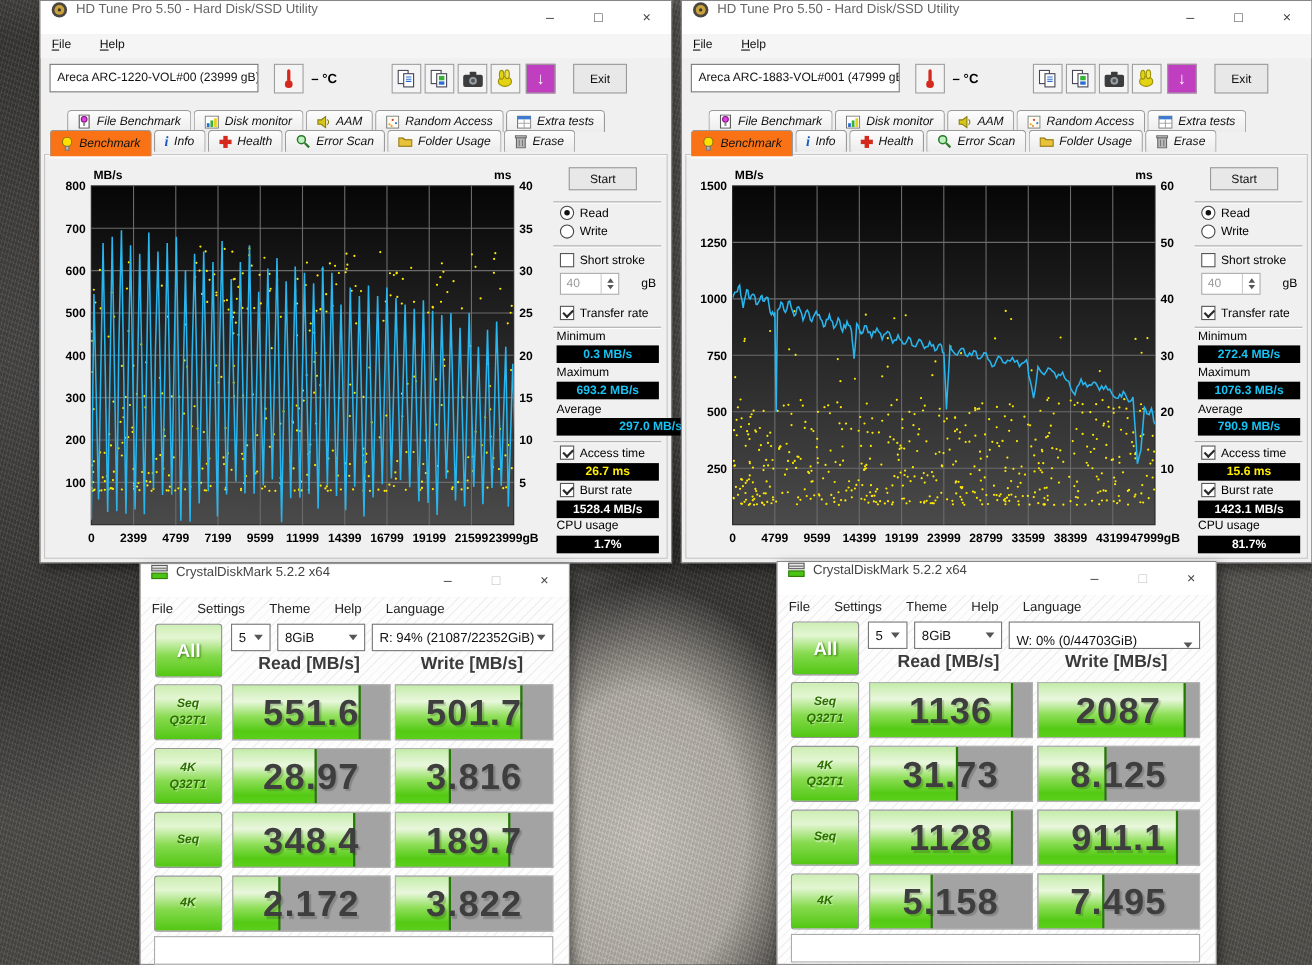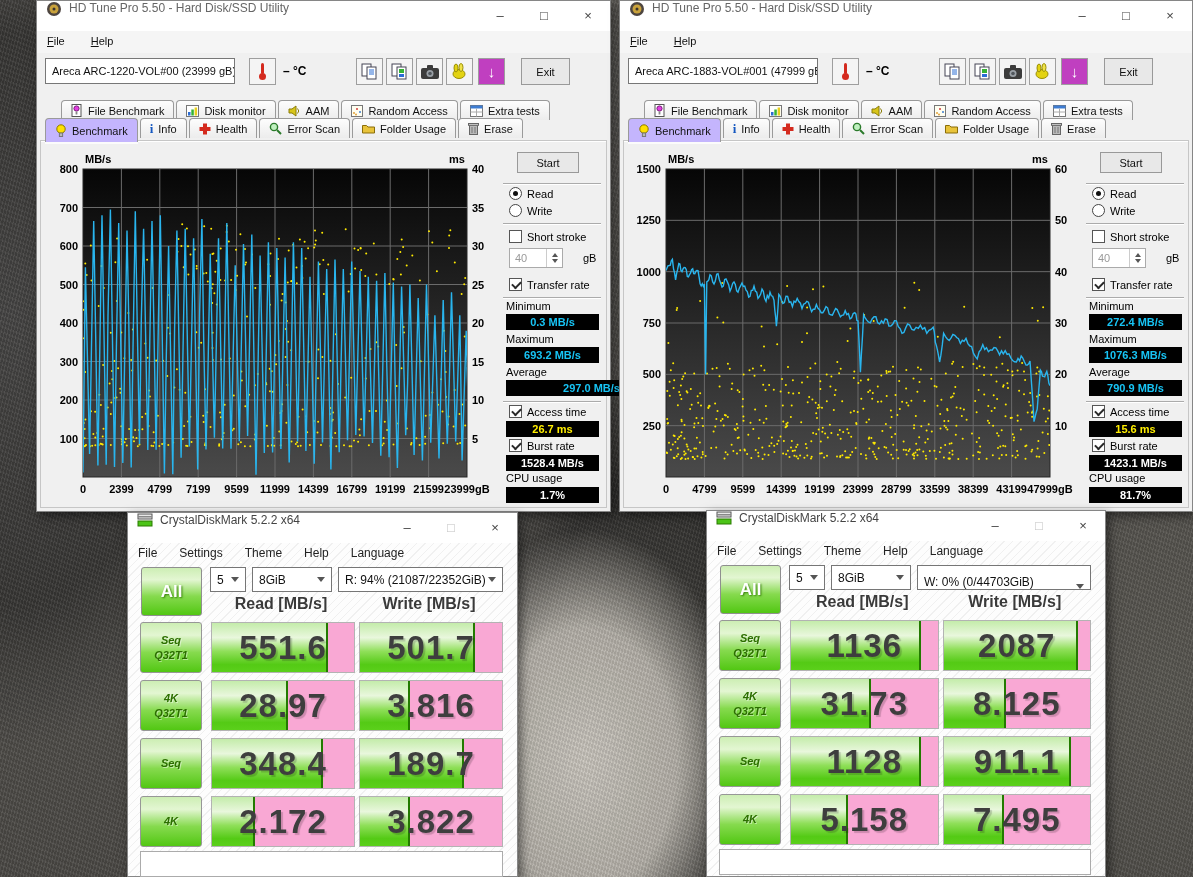--- a/index.html
+++ b/index.html
@@ -36,22 +36,22 @@
   .caret{width:0;height:0;border-left:4px solid transparent;border-right:4px solid transparent;
          border-top:5px solid #555;margin-left:auto;flex:none;}
   .tbtn{position:absolute;width:27px;height:27px;background:#f4f4f4;border:1px solid #9e9e9e;
         display:flex;align-items:center;justify-content:center;box-sizing:border-box;}
   .tbtn.save{background:#c03fc0;color:#fff;font-weight:bold;font-size:15px;}
   .pushbtn{position:absolute;background:#e8e8e8;border:1px solid #999;font-size:11px;color:#111;
            display:flex;align-items:center;justify-content:center;box-sizing:border-box;}
   .tabs{position:absolute;display:flex;gap:2px;}
   .tab{height:20px;background:linear-gradient(#fdfdfd,#ececec);border:1px solid #9a9a9a;border-bottom:none;
        border-radius:4px 4px 0 0;font-size:11px;color:#111;display:flex;align-items:center;gap:5px;
-       padding:0 9px;box-sizing:border-box;white-space:nowrap;}
-  .tab.active{background:#c4b5fd;height:24px;z-index:3;box-shadow:0 2px 0 #fbfbfb;}
+       padding:0 9px;box-sizing:border-box;white-space:nowrap;font-style:italic;}
+  .tab.active{background:#f97316;height:24px;z-index:3;box-shadow:0 2px 0 #fbfbfb;}
   .page{position:absolute;left:3px;right:3px;top:139px;bottom:3px;background:#f0f0f0;
         border:1px solid #c6c6c6;box-shadow:inset 0 1px 0 #fff;}
   .chart{position:absolute;left:4px;top:146px;}
   .sep{position:absolute;width:98px;height:1px;background:#ababab;box-shadow:0 1px 0 #fff;}
   .plabel{position:absolute;font-size:11px;color:#000;white-space:nowrap;}
   .valbox{position:absolute;width:93px;height:16px;background:#000;font-size:11px;font-weight:bold;
           text-align:center;line-height:16px;white-space:nowrap;}
   .cyan{color:#17c4f5;} .yellow{color:#ffee00;} .white{color:#fff;}
   .ctl{position:absolute;display:flex;align-items:center;gap:5px;font-size:11px;color:#000;white-space:nowrap;}
   .radio{width:13px;height:13px;border-radius:50%;border:1px solid #444;background:#fff;box-sizing:border-box;flex:none;}
@@ -77,21 +77,21 @@
   .tbl{position:absolute;left:12px;right:14px;top:82px;}
   .thead{display:flex;height:20px;margin-bottom:4px;}
   .thead .sp{width:67px;flex:none;}
   .thead .h{flex:1;text-align:center;font-size:16px;font-weight:bold;color:#3a3a3a;text-shadow:1px 1px 0 rgba(255,255,255,.8);}
   .crow{display:flex;height:51px;margin-top:7px;}
   .rlab{width:62px;flex:none;margin-right:5px;border:1px solid #979797;border-radius:3px;
     background:linear-gradient(180deg,#cdeeb4 0%,#e3f6d2 25%,#86da4e 60%,#52c713 100%);
     color:#2c6e00;font-style:italic;font-weight:bold;font-size:11px;line-height:1.3;
     display:flex;flex-direction:column;align-items:center;justify-content:center;
     text-shadow:1px 1px 0 rgba(255,255,255,.45);box-sizing:border-box;}
-  .cell{position:relative;flex:1;background:#f9a8d4;border:1px solid #b3b3b3;margin-left:4px;overflow:hidden;box-sizing:border-box;}
+  .cell{position:relative;flex:1;background:#a3a3a3;border:1px solid #b3b3b3;margin-left:4px;overflow:hidden;box-sizing:border-box;}
   .fillbar{position:absolute;top:0;left:0;bottom:0;border-right:2px solid #237a00;
     background:linear-gradient(180deg,#c4ecaa 0%,#e9f7dd 30%,#8fdf59 58%,#54ca15 85%,#5bd01b 100%);}
   .num{position:absolute;inset:0;display:flex;align-items:center;justify-content:center;
     font-size:33px;font-weight:bold;color:#3e3e3e;letter-spacing:1px;text-shadow:2px 2px 1px rgba(0,0,0,.18);}
   .commentbox{position:absolute;left:12px;right:14px;top:338px;height:26px;background:#fff;border:1px solid #ababab;box-sizing:border-box;}
   svg text{font-family:"Liberation Sans",sans-serif;}
 </style>
 </head>
 <body>
 

